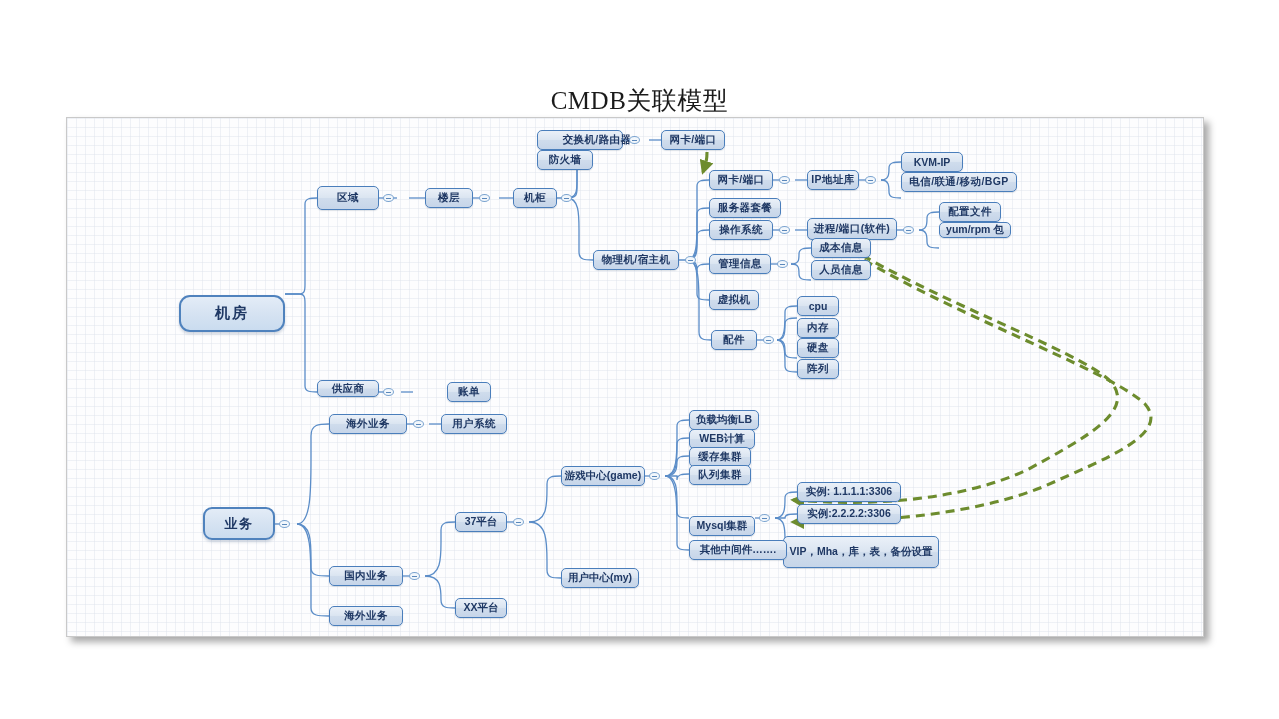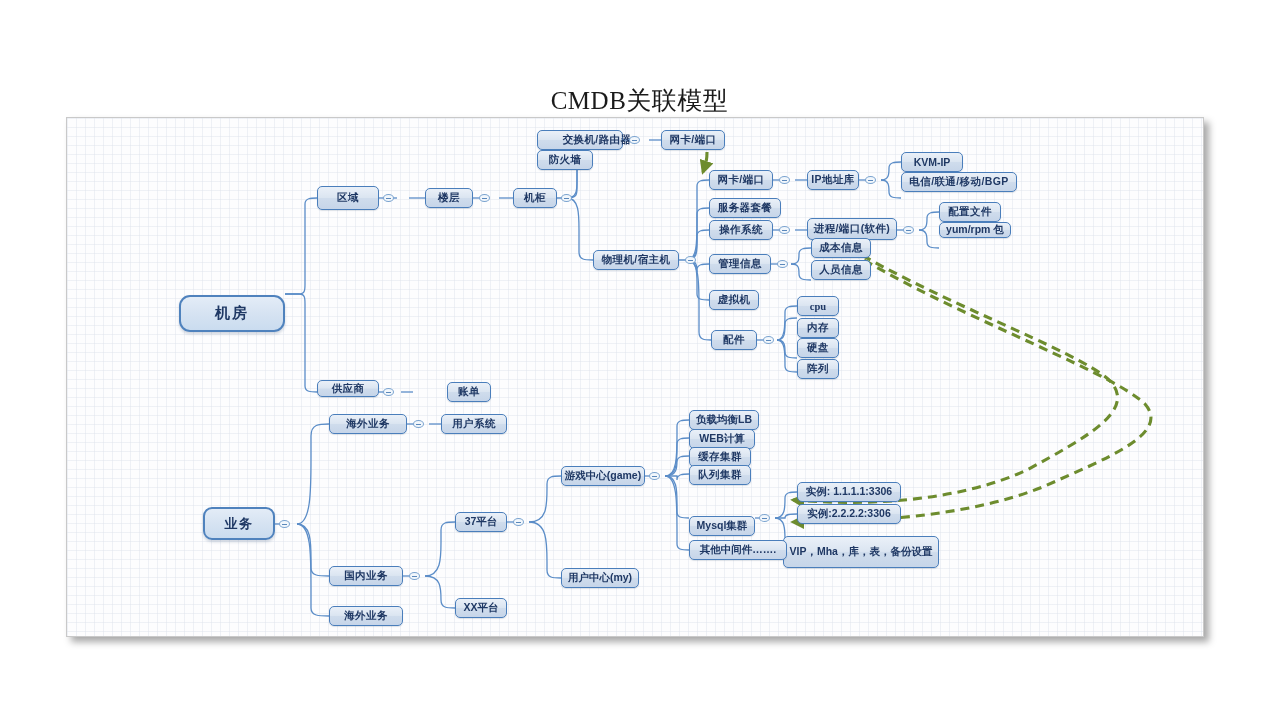--- a/index.html
+++ b/index.html
@@ -219,21 +219,21 @@
 
     <div class="node" style="left:744px;top:120px;width:60px;height:20px;">成本信息</div>
 
     <div class="node" style="left:744px;top:142px;width:60px;height:20px;">人员信息</div>
 
     <div class="node" style="left:642px;top:172px;width:50px;height:20px;">虚拟机</div>
 
     <div class="node" style="left:644px;top:212px;width:46px;height:20px;">配件</div>
     <div class="toggle" style="left:696px;top:218px;"></div>
 
-    <div class="node lat" style="left:730px;top:178px;width:42px;height:20px;font-family:Liberation Serif, serif;">cpu</div>
+    <div class="node lat" style="left:730px;top:178px;width:42px;height:20px;">cpu</div>
     <div class="node" style="left:730px;top:200px;width:42px;height:20px;">内存</div>
     <div class="node" style="left:730px;top:220px;width:42px;height:20px;">硬盘</div>
     <div class="node" style="left:730px;top:241px;width:42px;height:20px;">阵列</div>
 
     <div class="node" style="left:250px;top:262px;width:62px;height:17px;">供应商</div>
     <div class="toggle" style="left:316px;top:270px;"></div>
 
     <div class="node" style="left:346px;top:264px;width:44px;height:20px;margin-left:34px;">账单</div>
 
     <div class="node root small" style="left:136px;top:389px;width:72px;height:33px;">业务</div>

